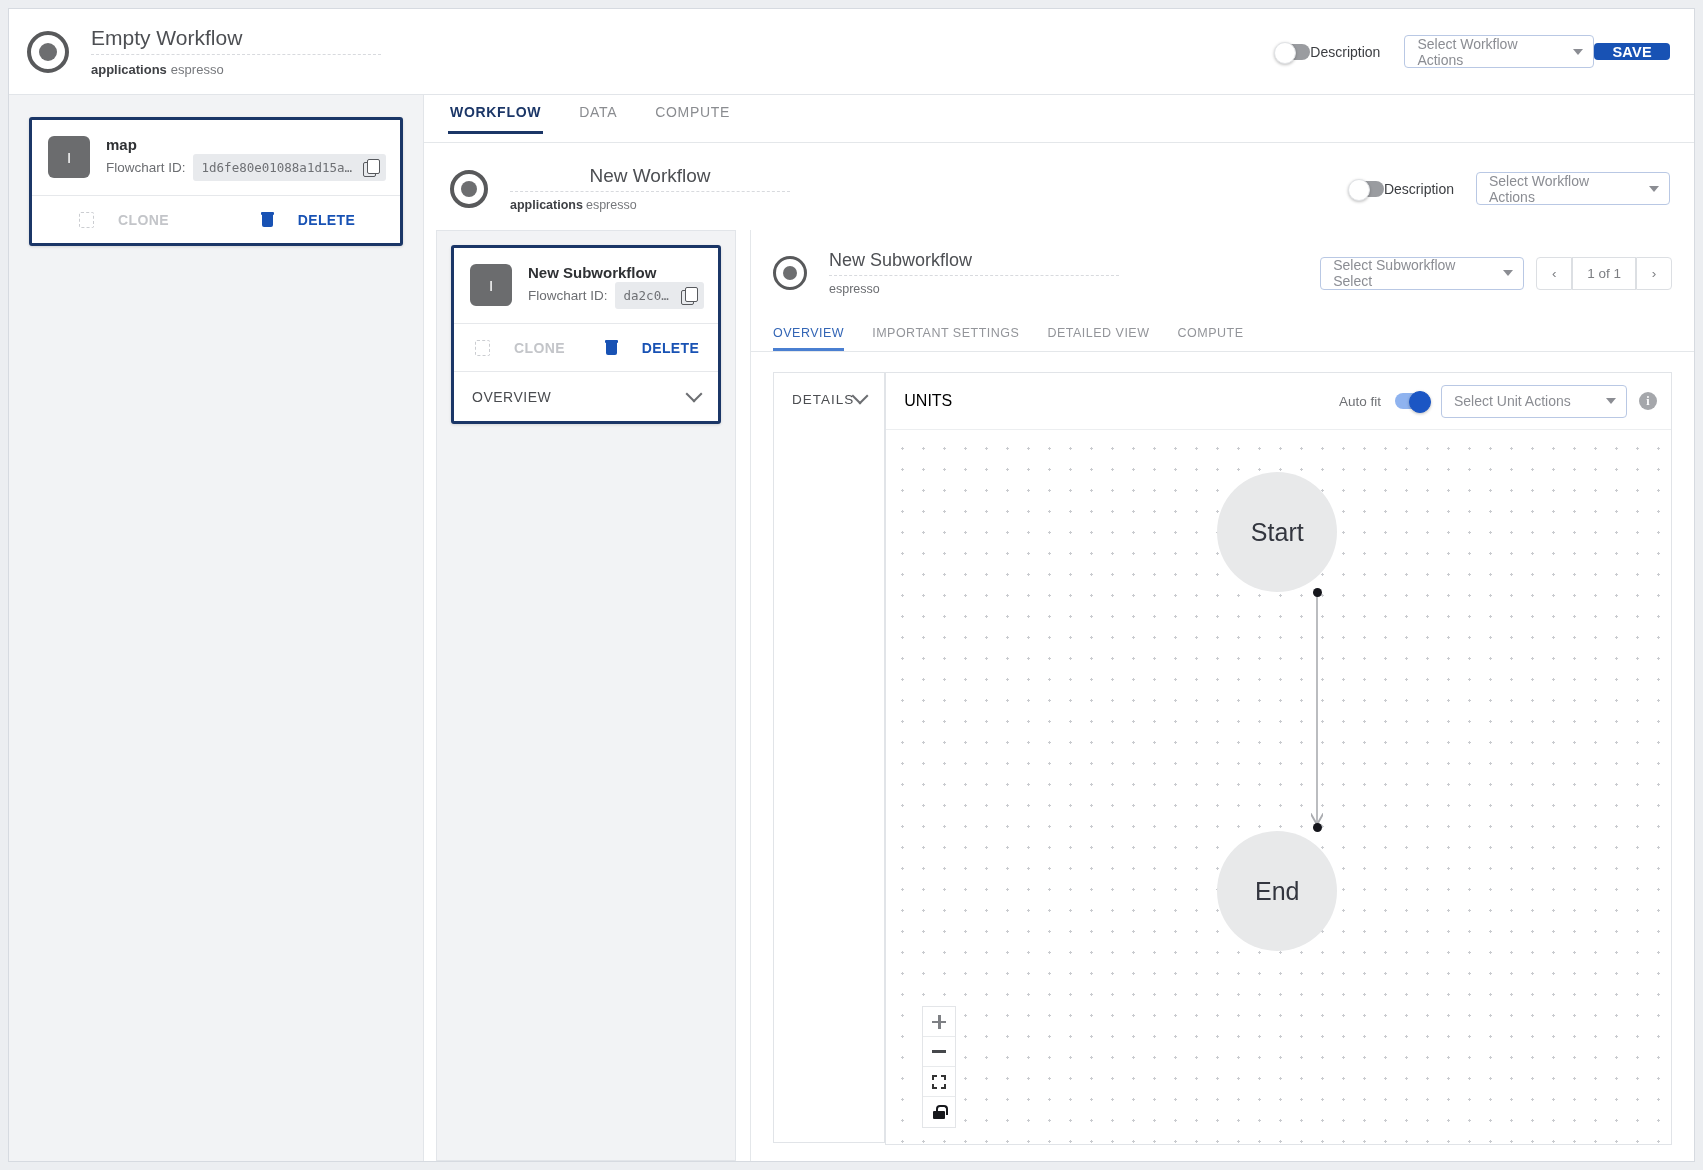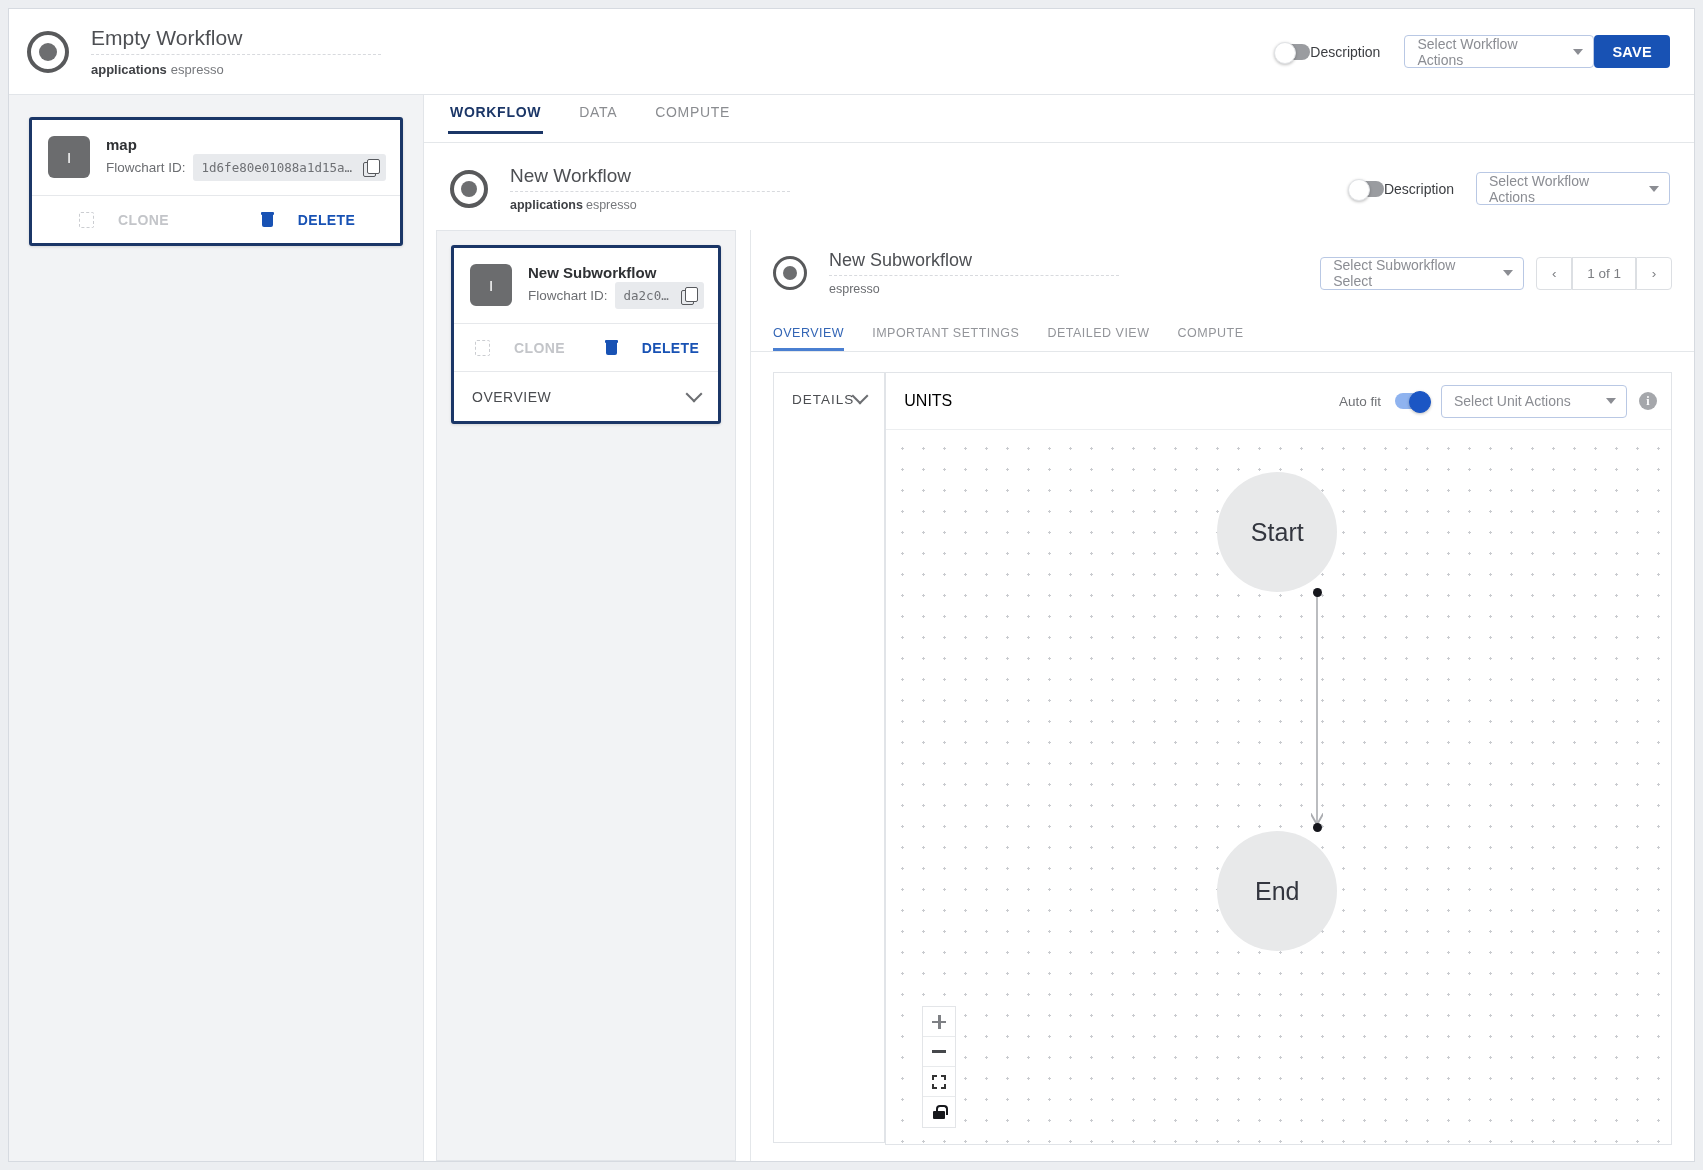--- a/index.html
+++ b/index.html
@@ -66,21 +66,21 @@
     height: 33px; border: 1px solid #b9c8e4; border-radius: 4px;
     background: #fff; display: flex; align-items: center;
     padding: 0 10px 0 12px; color: #8b8d93; font-size: 14px;
     justify-content: space-between; gap: 14px;
   }
   .caret { width: 0; height: 0; border-left: 5px solid transparent;
     border-right: 5px solid transparent; border-top: 6px solid #8b8d93; }
 
   .btn-save {
     background: #1852b4; color: #fff; border: none; border-radius: 4px;
-    height: 33px; padding: 0 18px; font-size: 14.5px; font-weight: 700;
+    height: 17px; padding: 0 18px; font-size: 14.5px; font-weight: 700;
     letter-spacing: .3px; cursor: pointer;
     font-family: "Liberation Sans", sans-serif;
   }
 
   
   .body { flex: 1 1 auto; display: flex; min-height: 0; }
 
   .left-pane {
     width: 415px; min-width:415px;
     background: #f2f3f5;
@@ -149,21 +149,21 @@
   .tab {
     font-size: 14px; letter-spacing: .7px; color: #8a8c90; padding: 0 2px 11px;
     cursor: pointer; border-bottom: 3px solid transparent;
   }
   .tab.sel { color: #1b3667; font-weight: 700; border-bottom-color: #1b3667; }
 
   .inner-header {
     display:flex; align-items:center; padding: 22px 24px 18px 26px;
   }
   .inner-title { font-size: 19px; color:#4d4f53; padding-bottom:4px;
-      border-bottom: 1px dashed #d8dade; min-width: 280px; display:inline-block;}
+      border-bottom: 1px dashed #d8dade; min-width: 280px; display:inline-block;text-align:center;}
   .inner-sub { font-size: 12.5px; color:#5c5e62; margin-top:6px; }
   .inner-sub b { font-weight:700; color:#3f4145; }
   .inner-sub span { color:#76787c; margin-left:3px;}
 
   .inner-body { flex:1 1 auto; display:flex; min-height:0; padding: 0 0 0 0; }
   .sub-left {
     width: 300px; min-width:300px; background:#f2f3f5; border:1px solid #e2e5e9;
     margin-left: 12px; padding: 14px 14px; align-self: stretch;
   }
   .sub-right { flex:1 1 auto; min-width:0; display:flex; flex-direction:column; border-left:1px solid #e4e7ea; margin-left:14px;}

